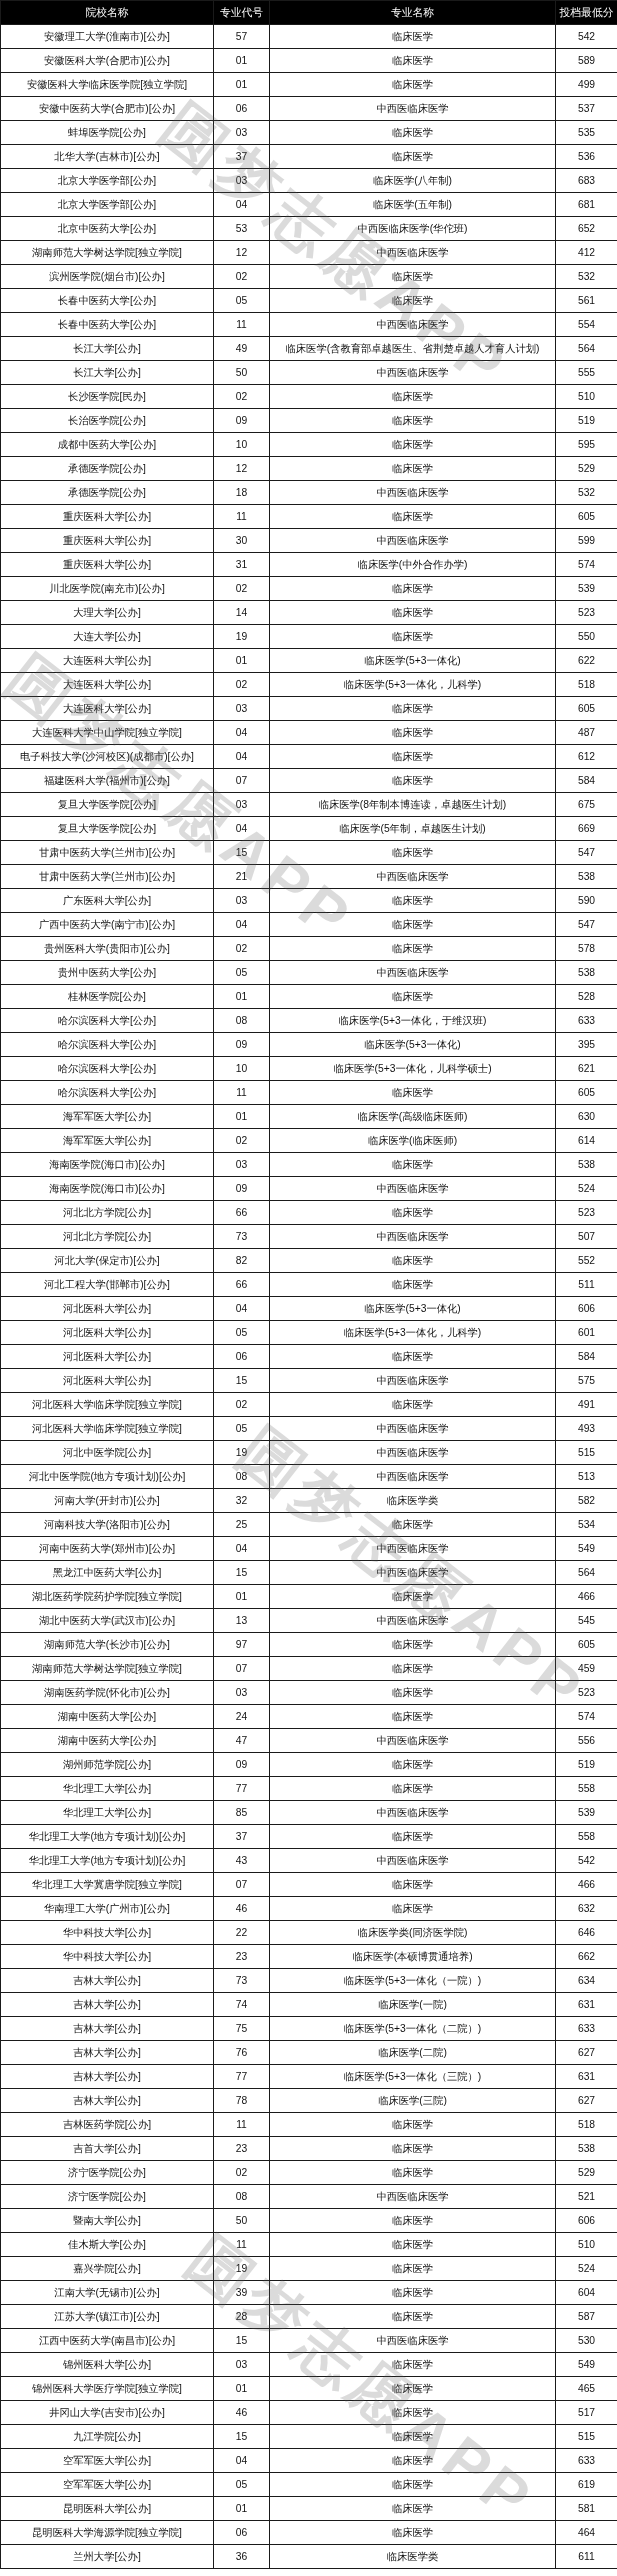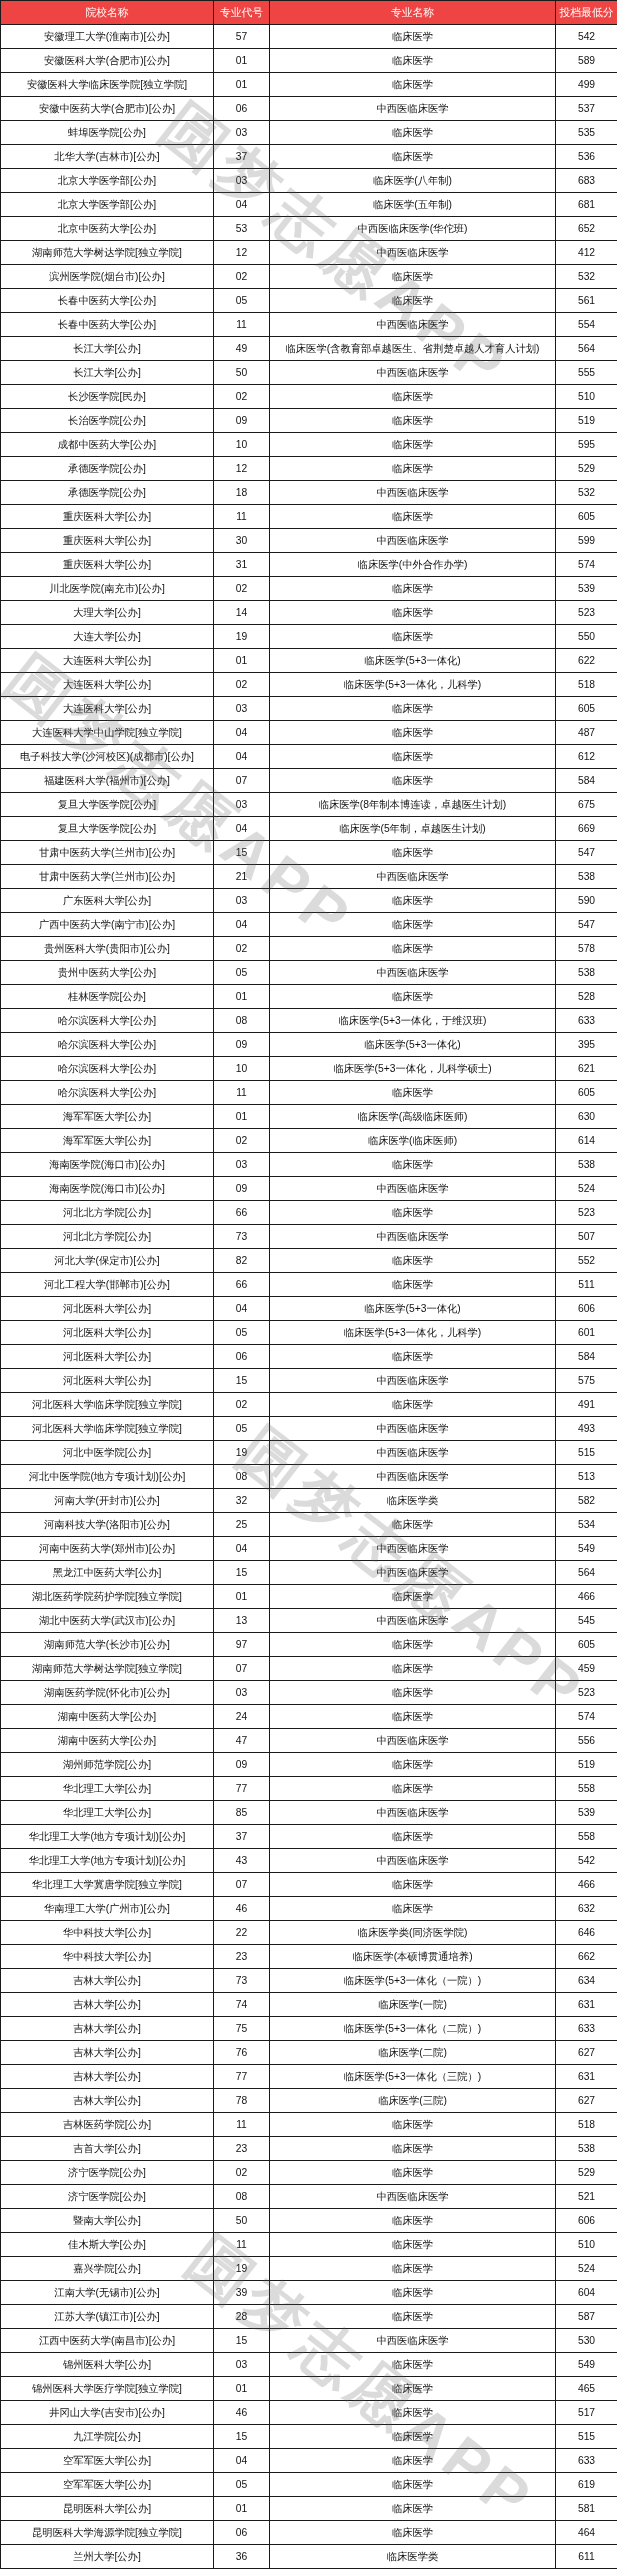--- a/index.html
+++ b/index.html
@@ -3,21 +3,21 @@
 <meta charset="utf-8">
 <style>
   html,body{margin:0;padding:0;background:#ffffff;}
   body{width:617px;position:relative;font-family:"Liberation Sans","DejaVu Sans",sans-serif;}
   table{border-collapse:collapse;table-layout:fixed;width:617px;background:#fff;}
   col.c-school{width:213px;}
   col.c-code{width:56px;}
   col.c-major{width:286px;}
   col.c-score{width:62px;}
   th,td{border:0.5px solid #1a1a1a;text-align:center;vertical-align:middle;overflow:hidden;padding:0 2.1px;box-sizing:border-box;}
-  thead th{height:24px;background:#ef4444;color:#ffffff;font-size:10.8px;font-weight:400;}
+  thead th{height:24px;background:#000000;color:#ffffff;font-size:10.8px;font-weight:400;}
   tbody td{height:24px;color:#111111;font-size:10.3px;line-height:1.15;}
   .watermark-layer{position:absolute;top:0;left:0;width:100%;height:100%;pointer-events:none;overflow:hidden;z-index:5;}
   .watermark{position:absolute;font-size:62px;letter-spacing:6.2px;color:rgba(90,90,90,0.22);white-space:nowrap;transform:translate(-50%,-50%) rotate(38deg);font-weight:700;}
 </style>
 </head>
 <body>
 
 <table>
   <colgroup>
     <col class="c-school">

